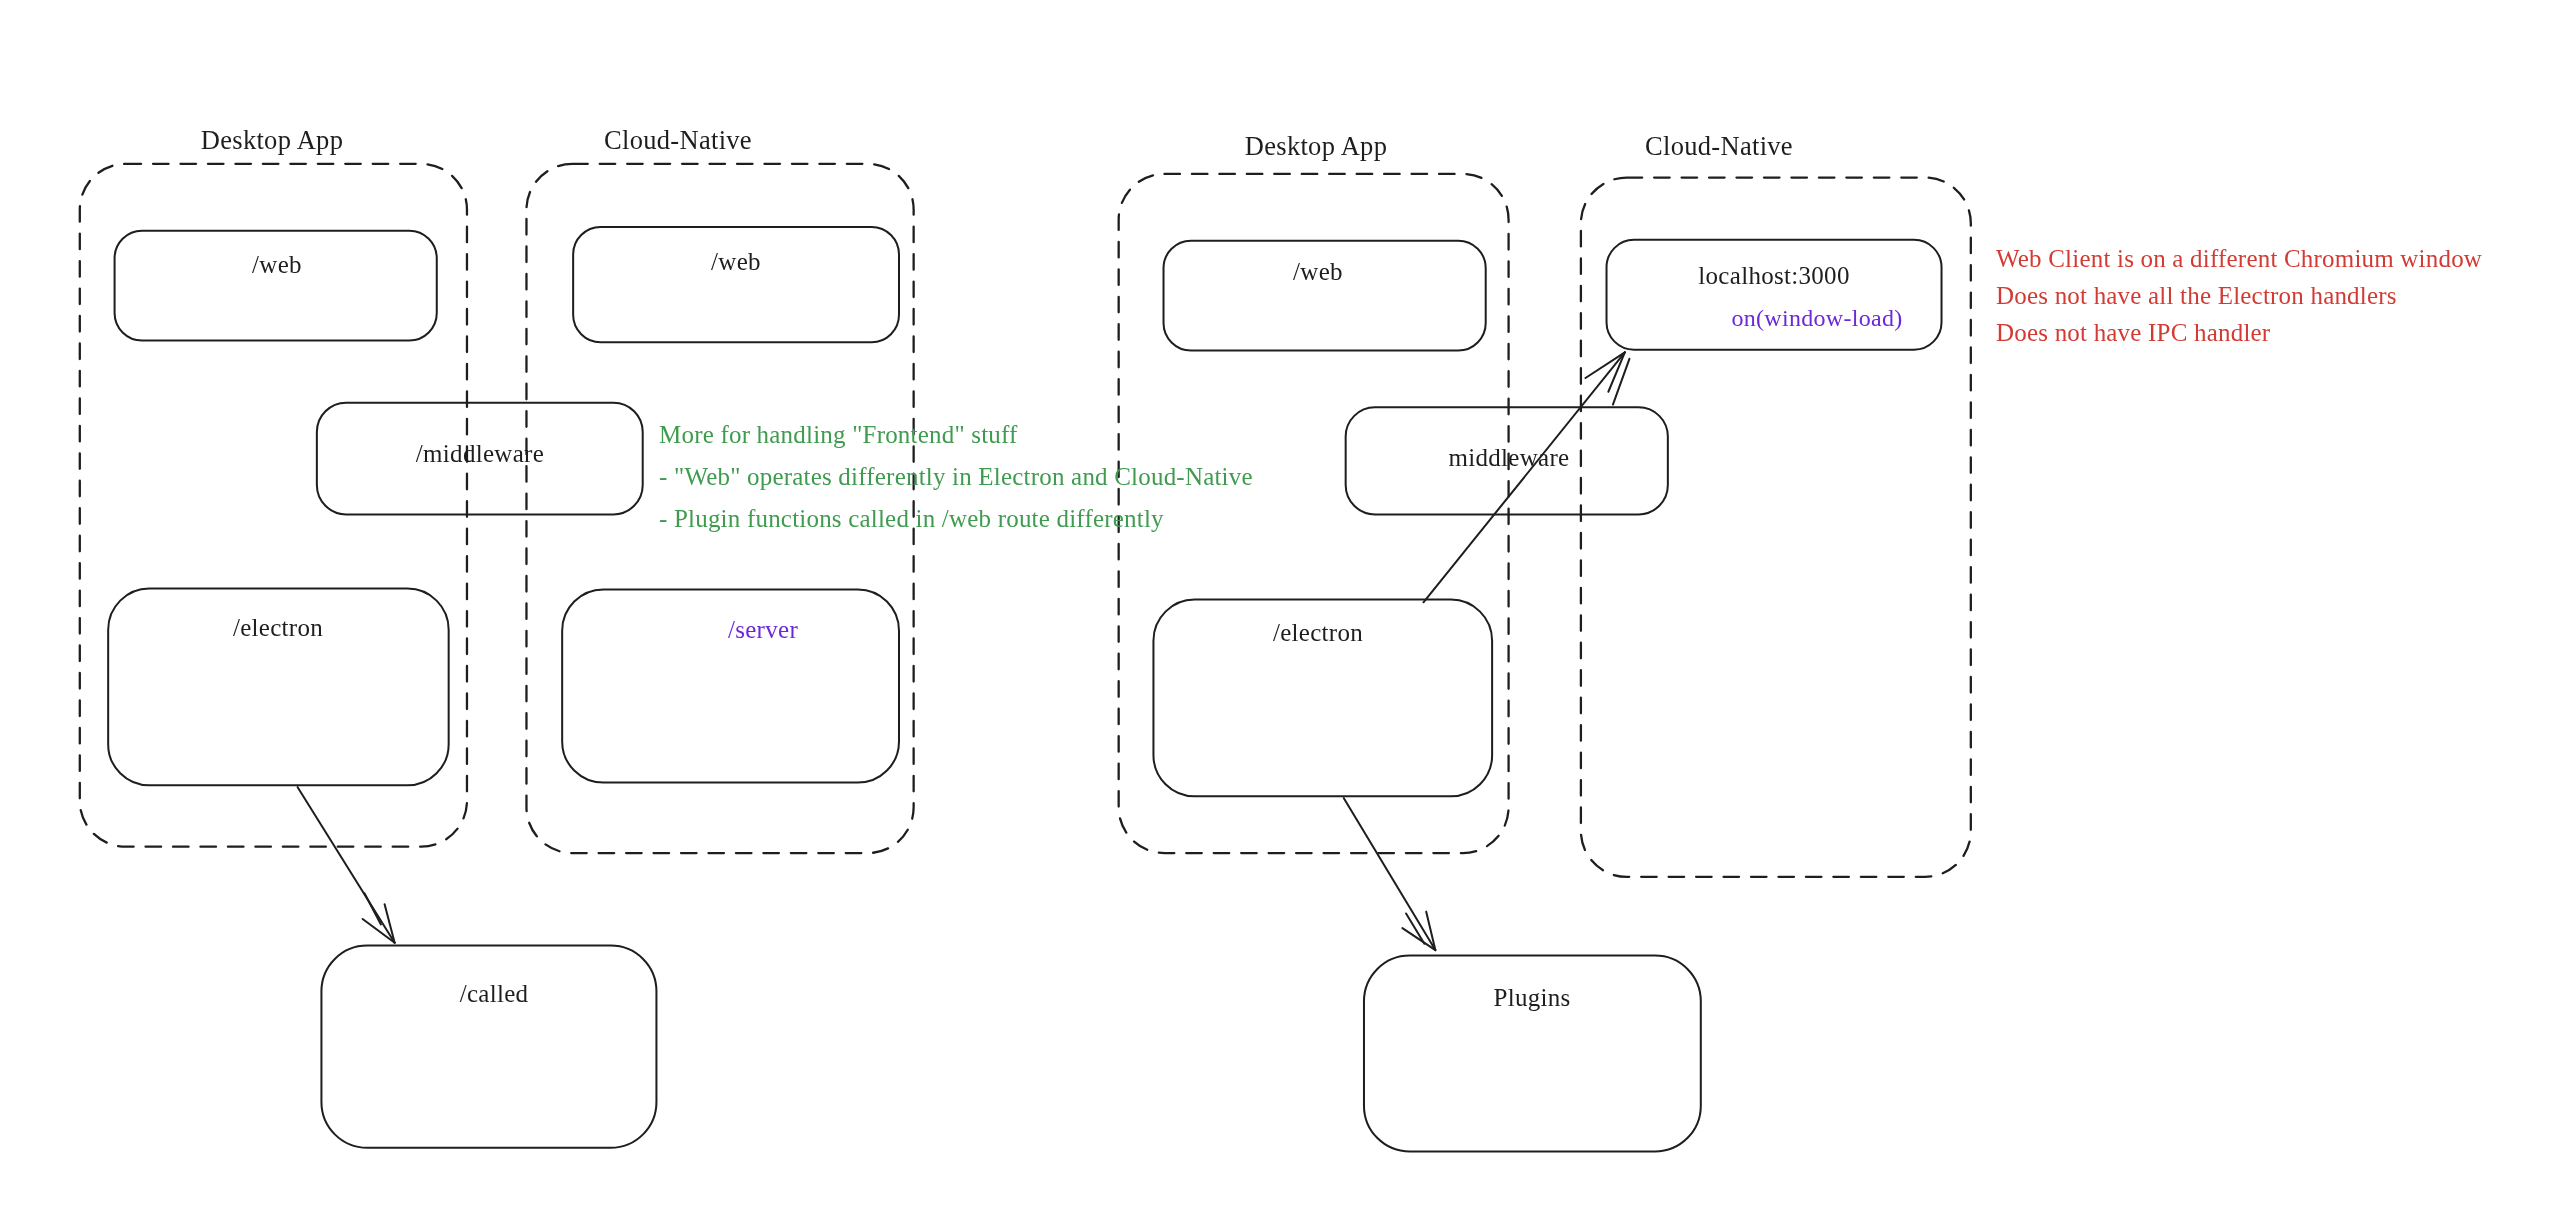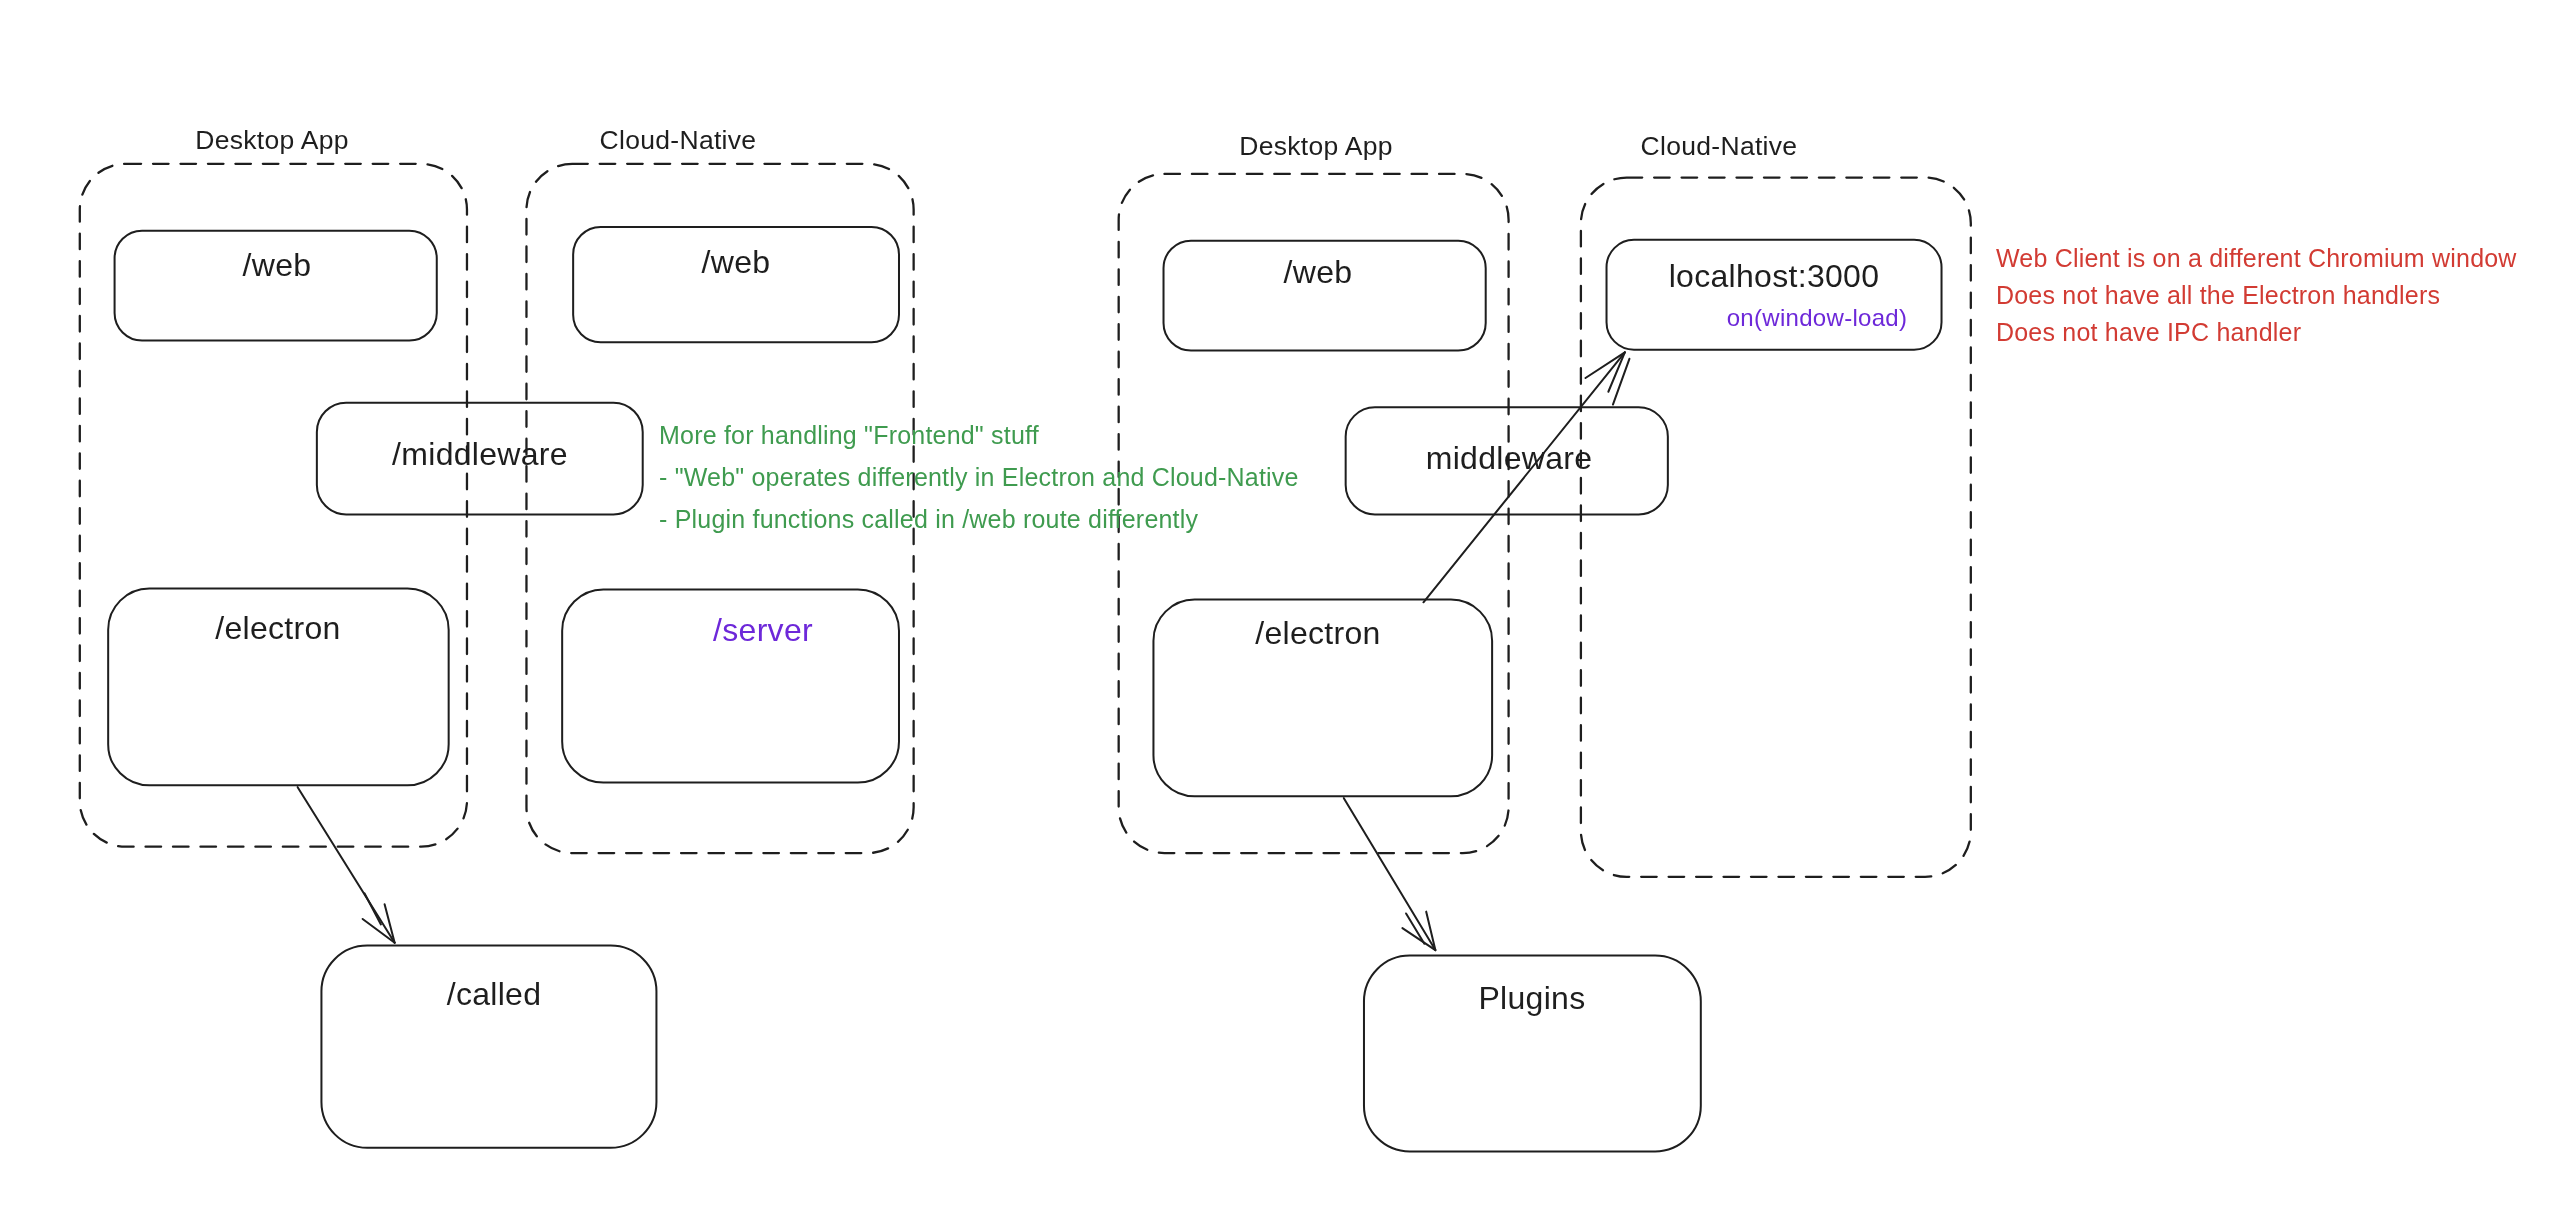--- a/index.html
+++ b/index.html
@@ -1,30 +1,30 @@
 <!DOCTYPE html>
 <html style="font-size:14.6px"><head>
 <meta charset="utf-8">
 <style>
   html, body { margin: 0; padding: 0; background: #ffffff; }
   #canvas {
     position: relative;
     width: 2576px;
     height: 1232px;
     background: #ffffff;
-    font-family: Liberation Sans, sans-serif;
+    font-family: Liberation Serif, serif;
     color: #1e1e1e;
     overflow: hidden;
   }
   #shapes { position: absolute; left: 0; top: 0; }
   .lbl {
     position: absolute;
     transform: translate(-50%, -50%);
     white-space: nowrap;
-    font-size: 32px;
+    font-size: 25px;
     letter-spacing: 0.3px;
     color: #1e1e1e;
   }
   .title { font-size: 26.5px; }
   .red-text { color: #6d28d9; }
   .note { position: absolute; white-space: nowrap; font-size: 25px; letter-spacing: 0.2px; }
   .note-green { line-height: 42px; color: #3f9b4f; }
   .note-red { line-height: 37px; color: #d23b33; }
   .sub-lbl { font-size: 24px; }
 </style>

